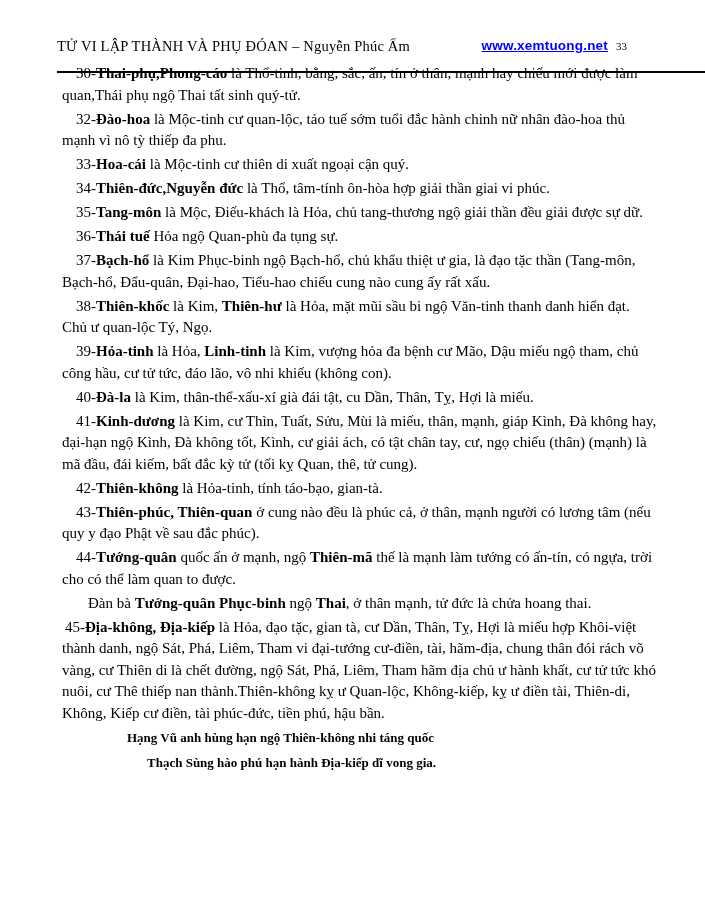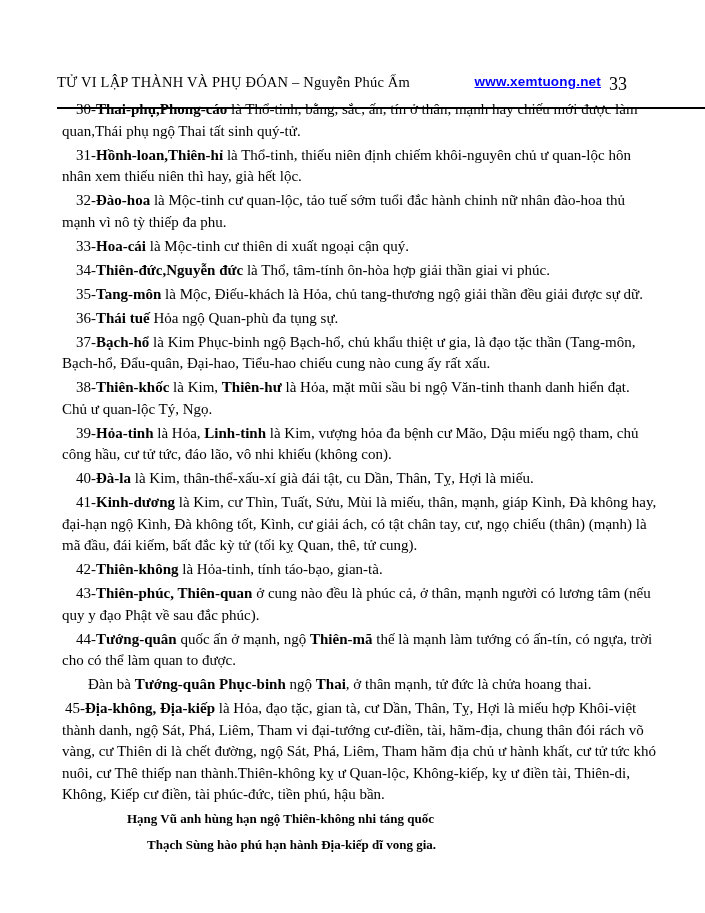--- a/index.html
+++ b/index.html
@@ -8,50 +8,49 @@
     height: 913px;
     background: #ffffff;
     color: #000000;
     font-family: "Liberation Serif", "DejaVu Serif", serif;
     overflow: hidden;
     position: relative;
   }
   .page-header {
     position: relative;
     height: 52px;
-    margin-top: 36px;
   }
   .page-title {
     position: absolute;
     left: 57px;
     top: 38px;
     font-size: 14.5px;
     white-space: nowrap;
     letter-spacing: 0.2px;
   }
   .header-right {
     position: absolute;
     right: 78px;
     top: 38px;
     display: flex;
-    align-items: flex-start;
+    align-items: center;
     gap: 8px;
   }
   .site-link {
     font-family: "Liberation Sans", "DejaVu Sans", sans-serif;
     font-weight: bold;
     font-size: 13.5px;
     color: #0000ff;
     text-decoration: underline;
     letter-spacing: 0.2px;
     cursor: pointer;
     white-space: nowrap;
   }
   .page-number {
-    font-size: 18px;
+    font-size: 11px;
     color: #000000;
   }
   .header-rule {
     position: absolute;
     left: 57px;
     right: 0;
     top: 71px;
     border-top: 2px solid #000000;
     height: 0;
   }
@@ -82,21 +81,20 @@
   <div class="page-title">TỬ VI LẬP THÀNH VÀ PHỤ ĐÓAN – Nguyễn Phúc Ấm</div>
   <div class="header-right">
     <span class="site-link" style="color: rgb(0, 0, 255);">www.xemtuong.net</span>
     <span class="page-number">33</span>
   </div>
   <div class="header-rule"></div>
 </div>
 
 <div class="document-body">
     <p class="body-para numbered"><span>30-</span><b>Thai-phụ,Phong-cáo</b><span> là Thổ-tinh, bằng, sắc, ấn, tín ở thân, mạnh hay chiếu mới được làm quan,Thái phụ ngộ Thai tất sinh quý-tử.</span></p>
-    <p class="body-para numbered"><span>31-</span><b>Hồnh-loan,Thiên-hỉ</b><span> là Thổ-tinh, thiếu niên định chiếm khôi-nguyên chủ ư quan-lộc hôn nhân xem thiếu niên thì hay, già hết lộc.</span></p>
     <p class="body-para numbered"><span>32-</span><b>Đào-hoa</b><span> là Mộc-tinh cư quan-lộc, tảo tuế sớm tuổi đắc hành chinh nữ nhân đào-hoa thủ mạnh vì nô tỳ thiếp đa phu.</span></p>
     <p class="body-para numbered"><span>33-</span><b>Hoa-cái</b><span> là Mộc-tinh cư thiên di xuất ngoại cận quý.</span></p>
     <p class="body-para numbered"><span>34-</span><b>Thiên-đức,Nguyễn đức</b><span> là Thổ, tâm-tính ôn-hòa hợp giải thần giai vi phúc.</span></p>
     <p class="body-para numbered"><span>35-</span><b>Tang-môn</b><span> là Mộc, Điếu-khách là Hỏa, chủ tang-thương ngộ giải thần đều giải được sự dữ.</span></p>
     <p class="body-para numbered"><span>36-</span><b>Thái tuế</b><span> Hỏa ngộ Quan-phù đa tụng sự.</span></p>
     <p class="body-para numbered"><span>37-</span><b>Bạch-hổ</b><span> là Kim Phục-binh ngộ Bạch-hổ, chủ khẩu thiệt ư gia, là đạo tặc thần (Tang-môn, Bạch-hổ, Đẩu-quân, Đại-hao, Tiểu-hao chiếu cung nào cung ấy rất xấu.</span></p>
     <p class="body-para numbered"><span>38-</span><b>Thiên-khốc</b><span> là Kim, </span><b>Thiên-hư</b><span> là Hỏa, mặt mũi sầu bi ngộ Văn-tinh thanh danh hiển đạt. Chủ ư quan-lộc Tý, Ngọ.</span></p>
     <p class="body-para numbered"><span>39-</span><b>Hỏa-tinh</b><span> là Hỏa, </span><b>Linh-tinh</b><span> là Kim, vượng hỏa đa bệnh cư Mão, Dậu miếu ngộ tham, chủ công hầu, cư tử tức, đáo lão, vô nhi khiếu (không con).</span></p>
     <p class="body-para numbered"><span>40-</span><b>Đà-la</b><span> là Kim, thân-thể-xấu-xí già đái tật, cu Dần, Thân, Tỵ, Hợi là miếu.</span></p>
     <p class="body-para numbered"><span>41-</span><b>Kinh-dương</b><span> là Kim, cư Thìn, Tuất, Sửu, Mùi là miếu, thân, mạnh, giáp Kình, Đà không hay, đại-hạn ngộ Kình, Đà không tốt, Kình, cư giải ách, có tật chân tay, cư, ngọ chiếu (thân) (mạnh) là mã đầu, đái kiếm, bất đắc kỳ tử (tối kỵ Quan, thê, tử cung).</span></p>

